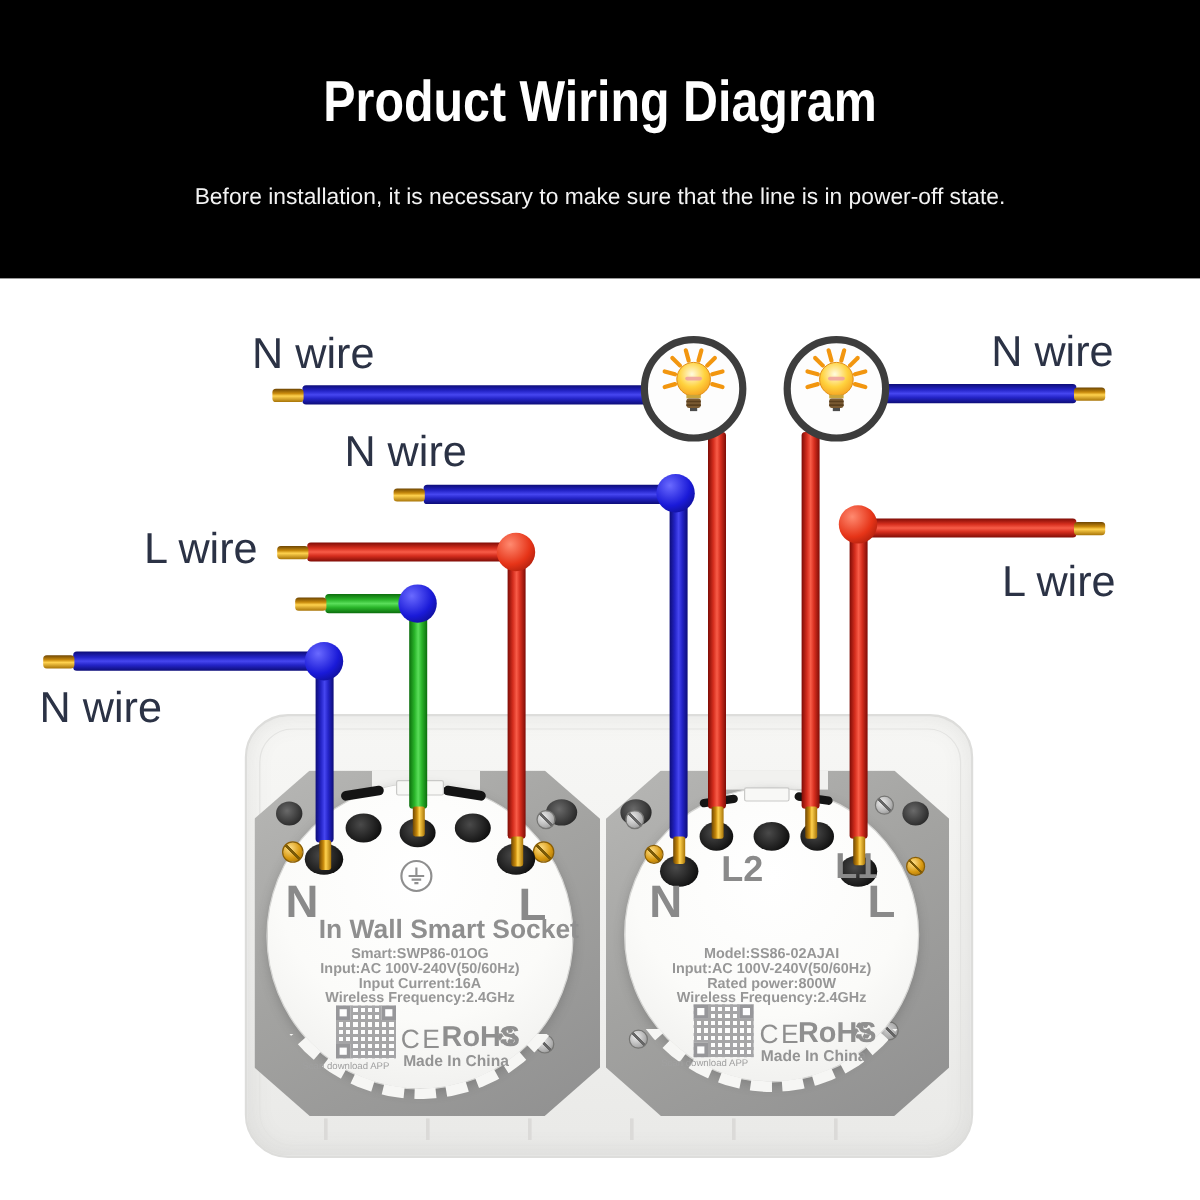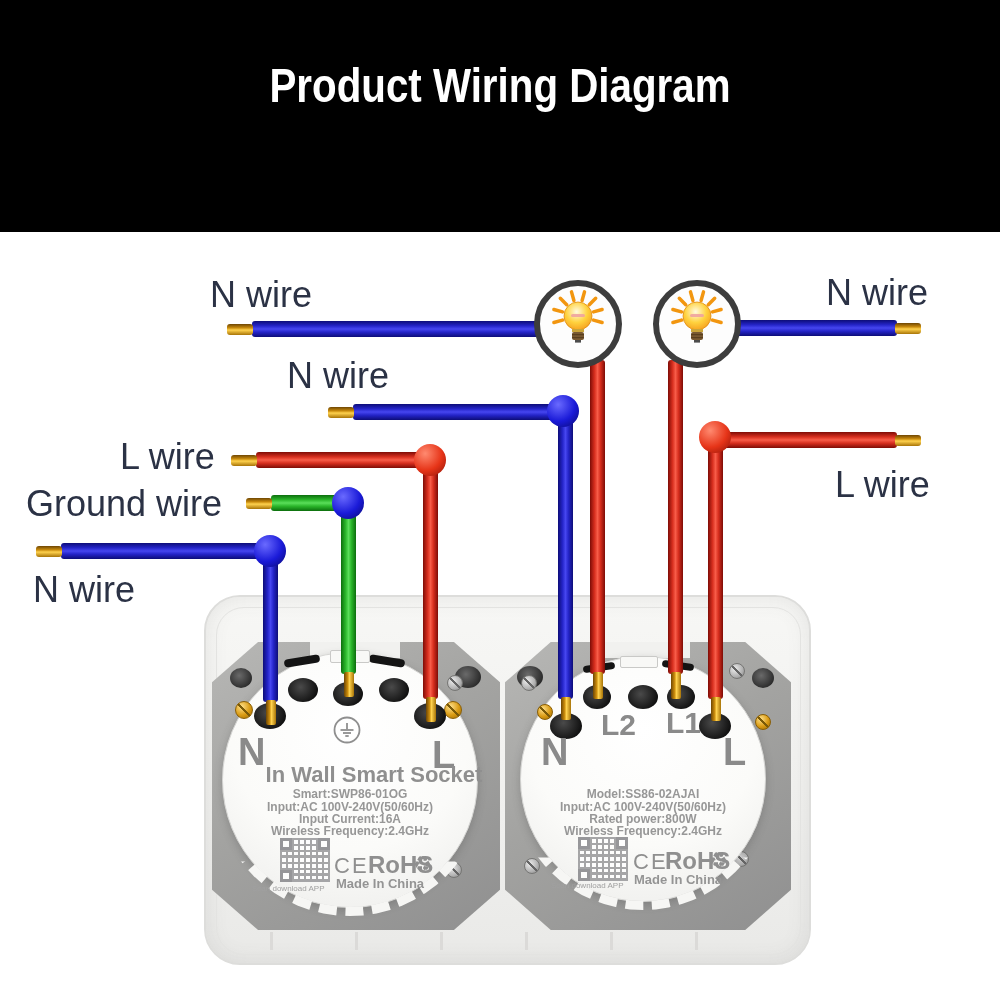--- a/index.html
+++ b/index.html
@@ -97,20 +97,21 @@
   .qr-f { position:absolute; width:12px; height:12px; border:3px solid #86868a; background:#fff; box-sizing:border-box; }
   .gnd { position:absolute; width:28px; height:28px; z-index:6; }
 </style>
 </head>
 <body>
 
 <div class="stage">
 
   <div class="header">
     <h1 class="title">Product Wiring Diagram</h1>
+    <p class="sub sub2">Before installation, it is necessary to make sure that the line is in power-off state.</p>
   </div>
 
   <div class="panel"></div>
   <div class="panel-inner"></div>
   <div class="panel-notch" style="left:270px"></div>
   <div class="panel-notch" style="left:355px"></div>
   <div class="panel-notch" style="left:440px"></div>
   <div class="panel-notch" style="left:525px"></div>
   <div class="panel-notch" style="left:610px"></div>
   <div class="panel-notch" style="left:695px"></div>
@@ -181,21 +182,21 @@
     <div class="qr-f" style="left:0;bottom:0"></div>
   </div>
   <div class="dev-scan" style="left:252px;top:884px;width:110px">Scan download APP</div>
   <div class="dev-ce" style="left:334px;top:853px">CE</div>
   <div class="dev-rohs" style="left:368px;top:851px">RoHS</div>
   <div class="dev-rec" style="left:413px;top:852px">♻</div>
   <div class="dev-made" style="left:300px;top:876px;width:160px">Made In China</div>
 
   <div class="dev-letter" style="left:541px;top:731px">N</div>
   <div class="dev-letter-sm" style="left:601px;top:708px">L2</div>
-  <div class="dev-letter-sm" style="left:666px;top:706px">L1</div>
+  <div class="dev-letter-sm" style="left:696px;top:706px">L1</div>
   <div class="dev-letter" style="left:723px;top:731px">L</div>
   <div class="dev-line" style="left:521px;top:787px;width:244px">Model:SS86-02AJAI</div>
   <div class="dev-line" style="left:521px;top:800px;width:244px">Input:AC 100V-240V(50/60Hz)</div>
   <div class="dev-line" style="left:521px;top:812px;width:244px">Rated power:800W</div>
   <div class="dev-line" style="left:521px;top:824px;width:244px">Wireless Frequency:2.4GHz</div>
   <div class="qr" style="left:578px;top:837px">
     <div class="qr-f" style="left:0;top:0"></div>
     <div class="qr-f" style="right:0;top:0"></div>
     <div class="qr-f" style="left:0;bottom:0"></div>
   </div>
@@ -299,18 +300,17 @@
       <rect x="32" y="46" width="12" height="8" rx="2" fill="#7a5a32"></rect>
       <line x1="32" y1="48.6" x2="44" y2="48.6" stroke="#5a3f1e" stroke-width="1.3"></line>
       <line x1="32" y1="51.6" x2="44" y2="51.6" stroke="#5a3f1e" stroke-width="1.3"></line>
       <rect x="35" y="54" width="6" height="2.6" fill="#4c4c4c"></rect>
     </svg>
   </div>
 
   <div class="lbl" style="left:210px;top:274px">N wire</div>
   <div class="lbl" style="left:287px;top:355px">N wire</div>
   <div class="lbl" style="left:120px;top:436px">L wire</div>
-  <div class="lbl" style="left:26px;top:483px">Ground wire</div>
   <div class="lbl" style="left:33px;top:569px">N wire</div>
   <div class="lbl" style="left:826px;top:272px">N wire</div>
   <div class="lbl" style="left:835px;top:464px">L wire</div>
 
 </div>
 
 </body></html>

